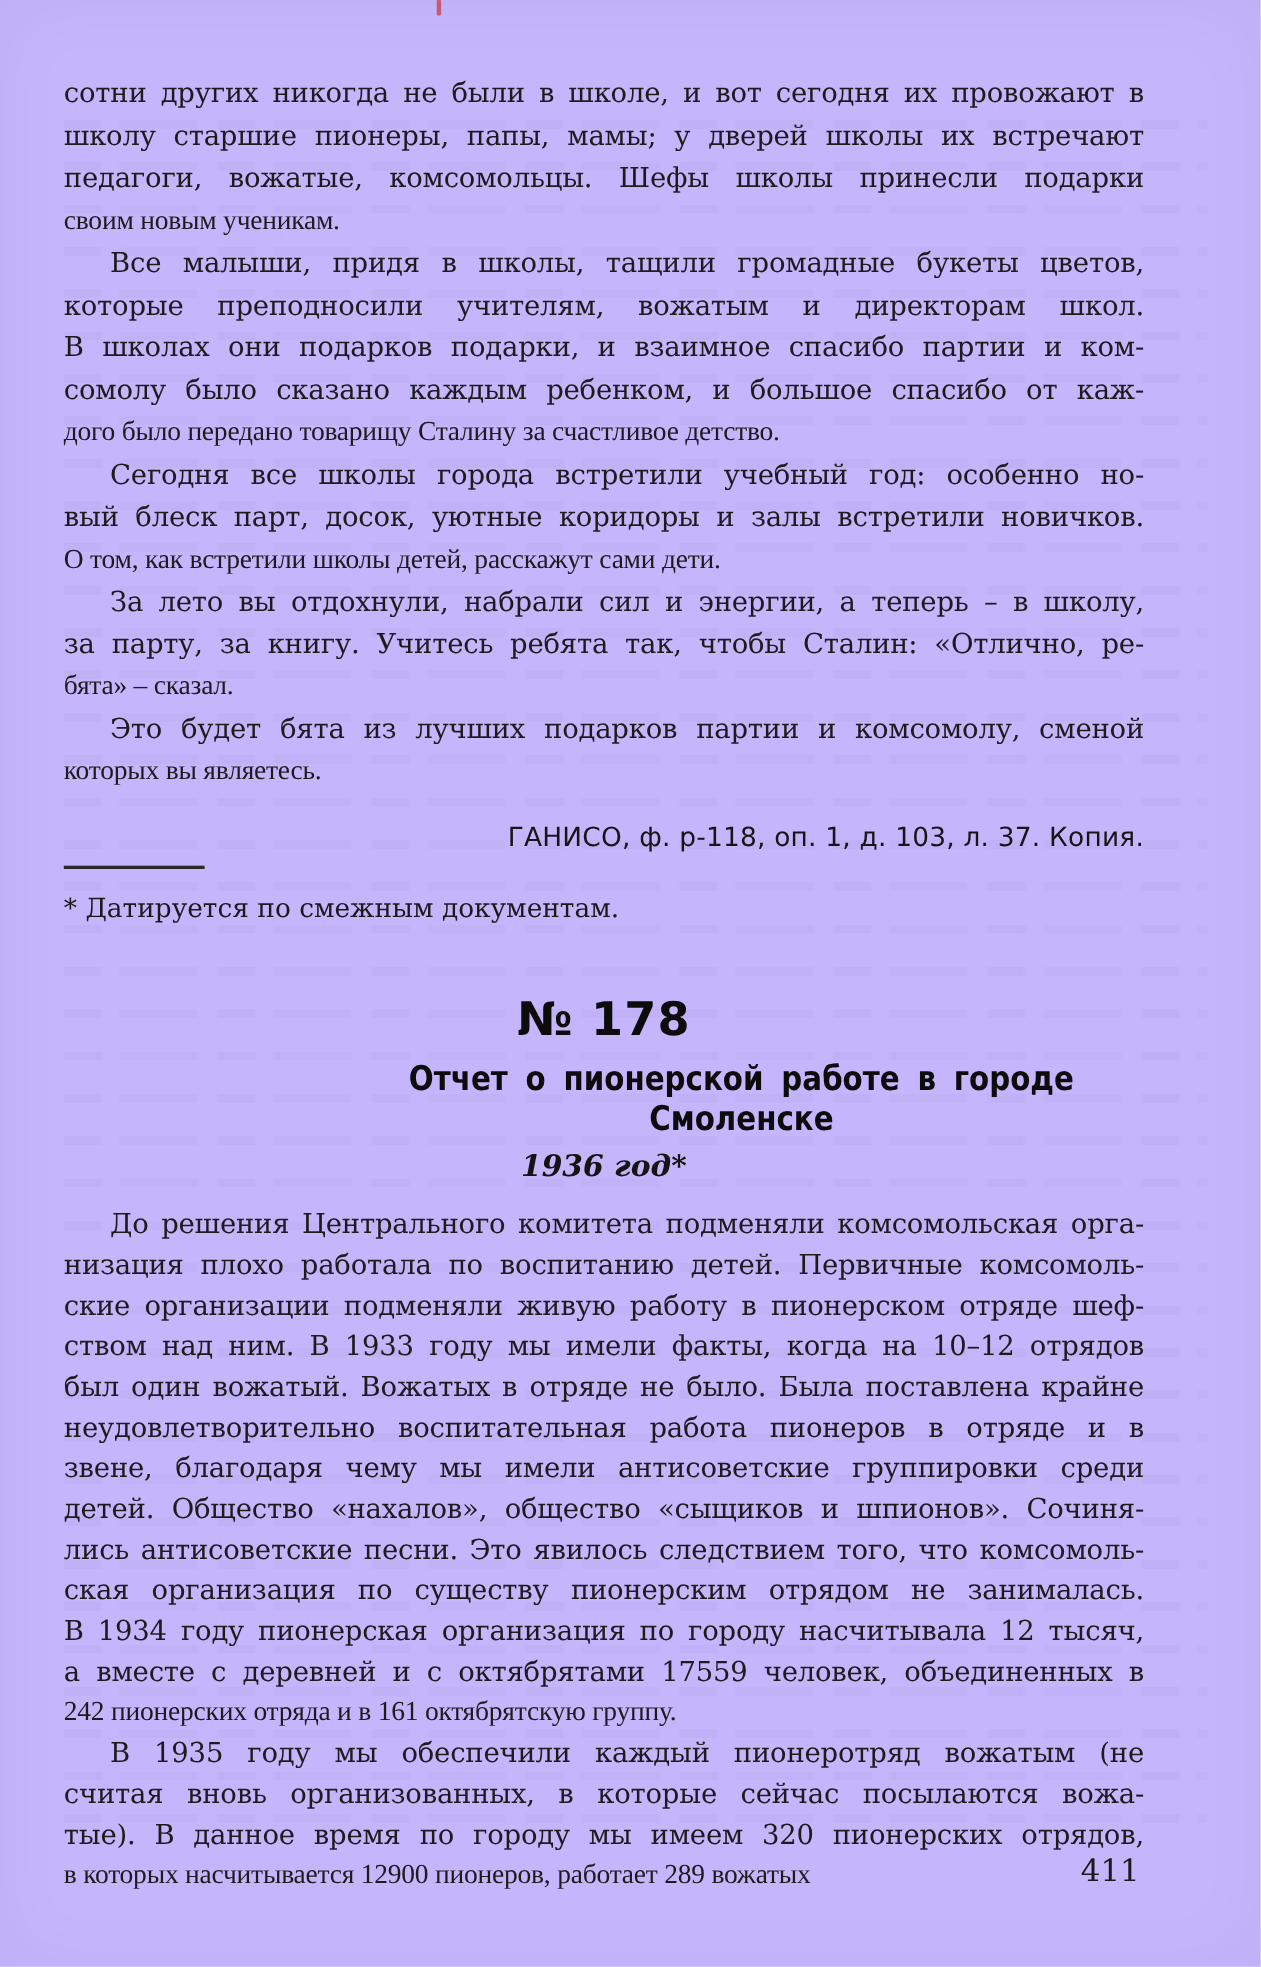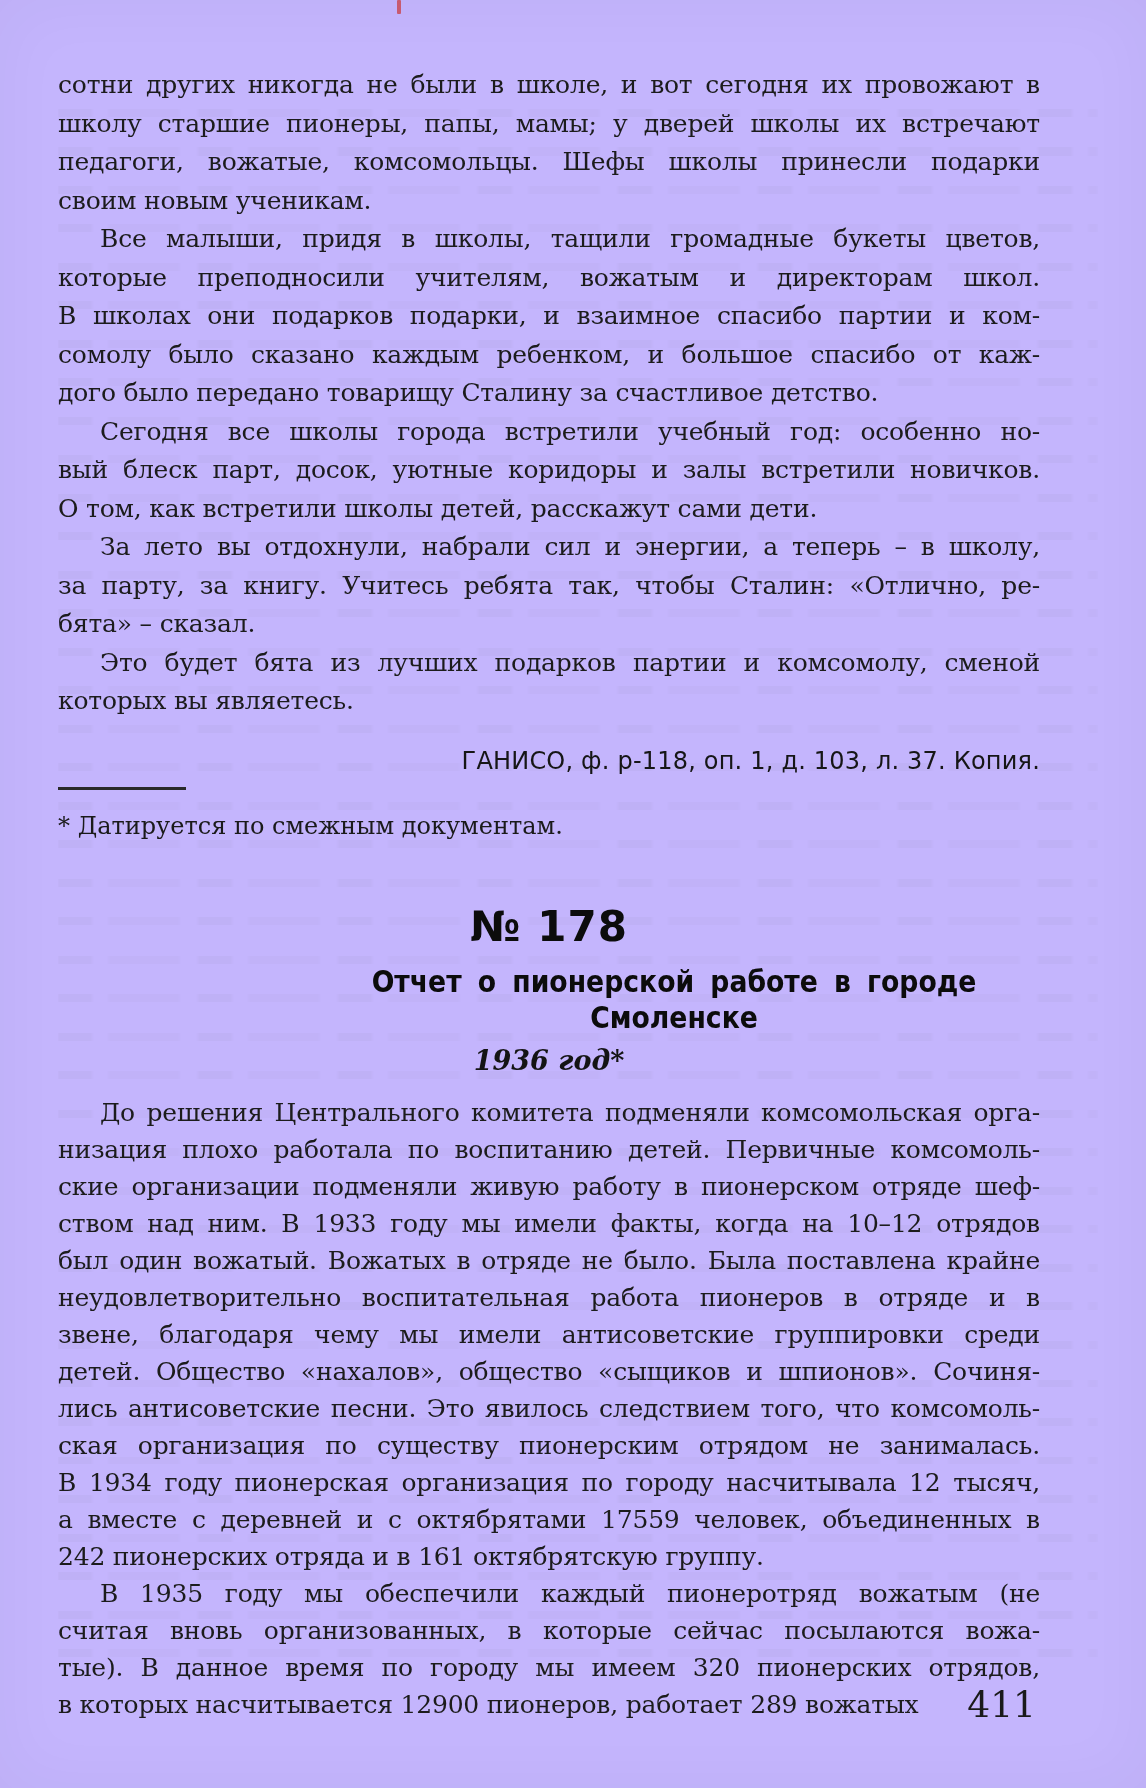--- a/index.html
+++ b/index.html
@@ -19,21 +19,21 @@
   
   .line{
     font-size:25px;
     letter-spacing:-0.2px;
     line-height:38.5px;
     text-align:justify;
     text-align-last:justify;
     white-space:normal;
   }
   .doc178 .line{line-height:37px;}
-  .line.last{text-align-last:left;}
+  .line.last{text-align-last:left;font-family:Liberation Serif, serif;}
   .line.indent{padding-left:42px;}
 
   .source-line{
     margin-top:26px;
     font-family:"DejaVu Sans","Liberation Sans",sans-serif;
     font-size:24px;
     letter-spacing:0.2px;
     color:#161616;
     text-align:right;
   }
@@ -77,21 +77,21 @@
     font-style:italic;
     font-weight:bold;
     font-size:27px;
     color:#141414;
   }
   .doc178{margin-top:18px;}
 
   .page-number{
     position:absolute;
     top:1684px;right:110px;
-    font-size:36px;
+    font-size:28px;
     color:#1a1a1a;
   }
 
   
   .ghost{
     position:absolute;left:58px;top:84px;width:1040px;height:1580px;
     background:repeating-linear-gradient(90deg,
       rgba(100,100,112,.45) 0 34px, transparent 34px 50px,
       rgba(100,100,112,.32) 50px 122px, transparent 122px 140px);
     -webkit-mask-image:repeating-linear-gradient(180deg, transparent 0 25px, #000 25px 33px, transparent 33px 38.5px);

